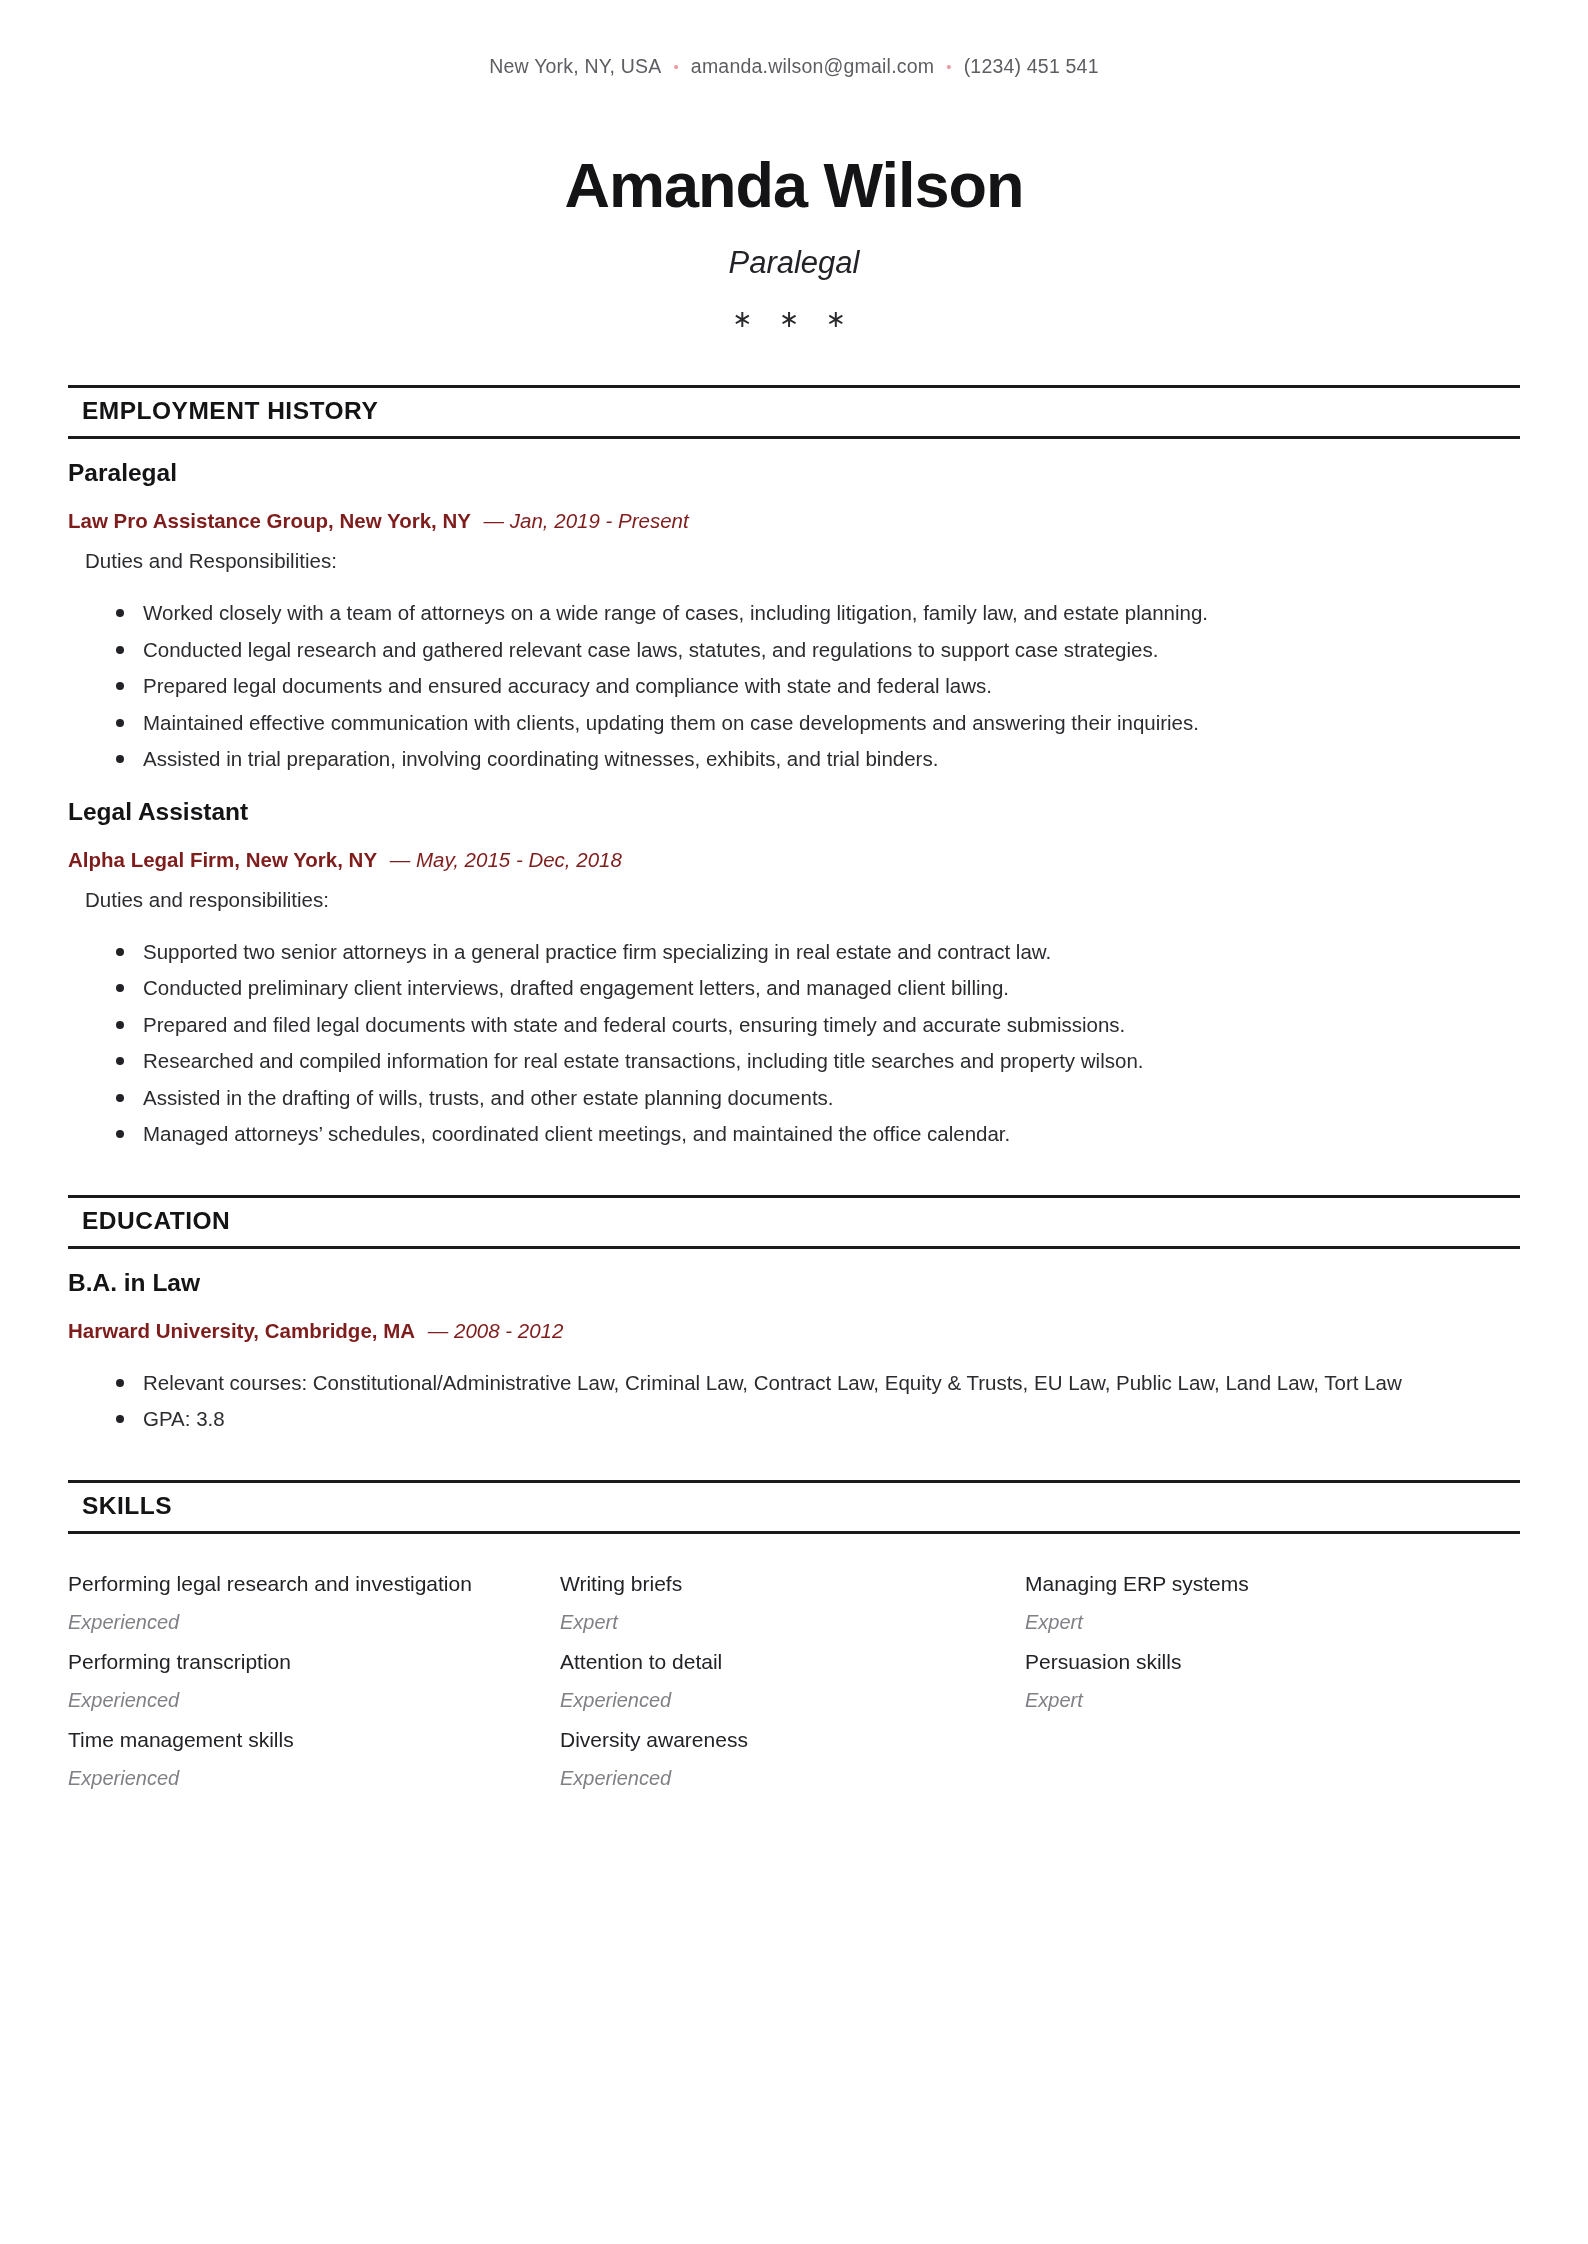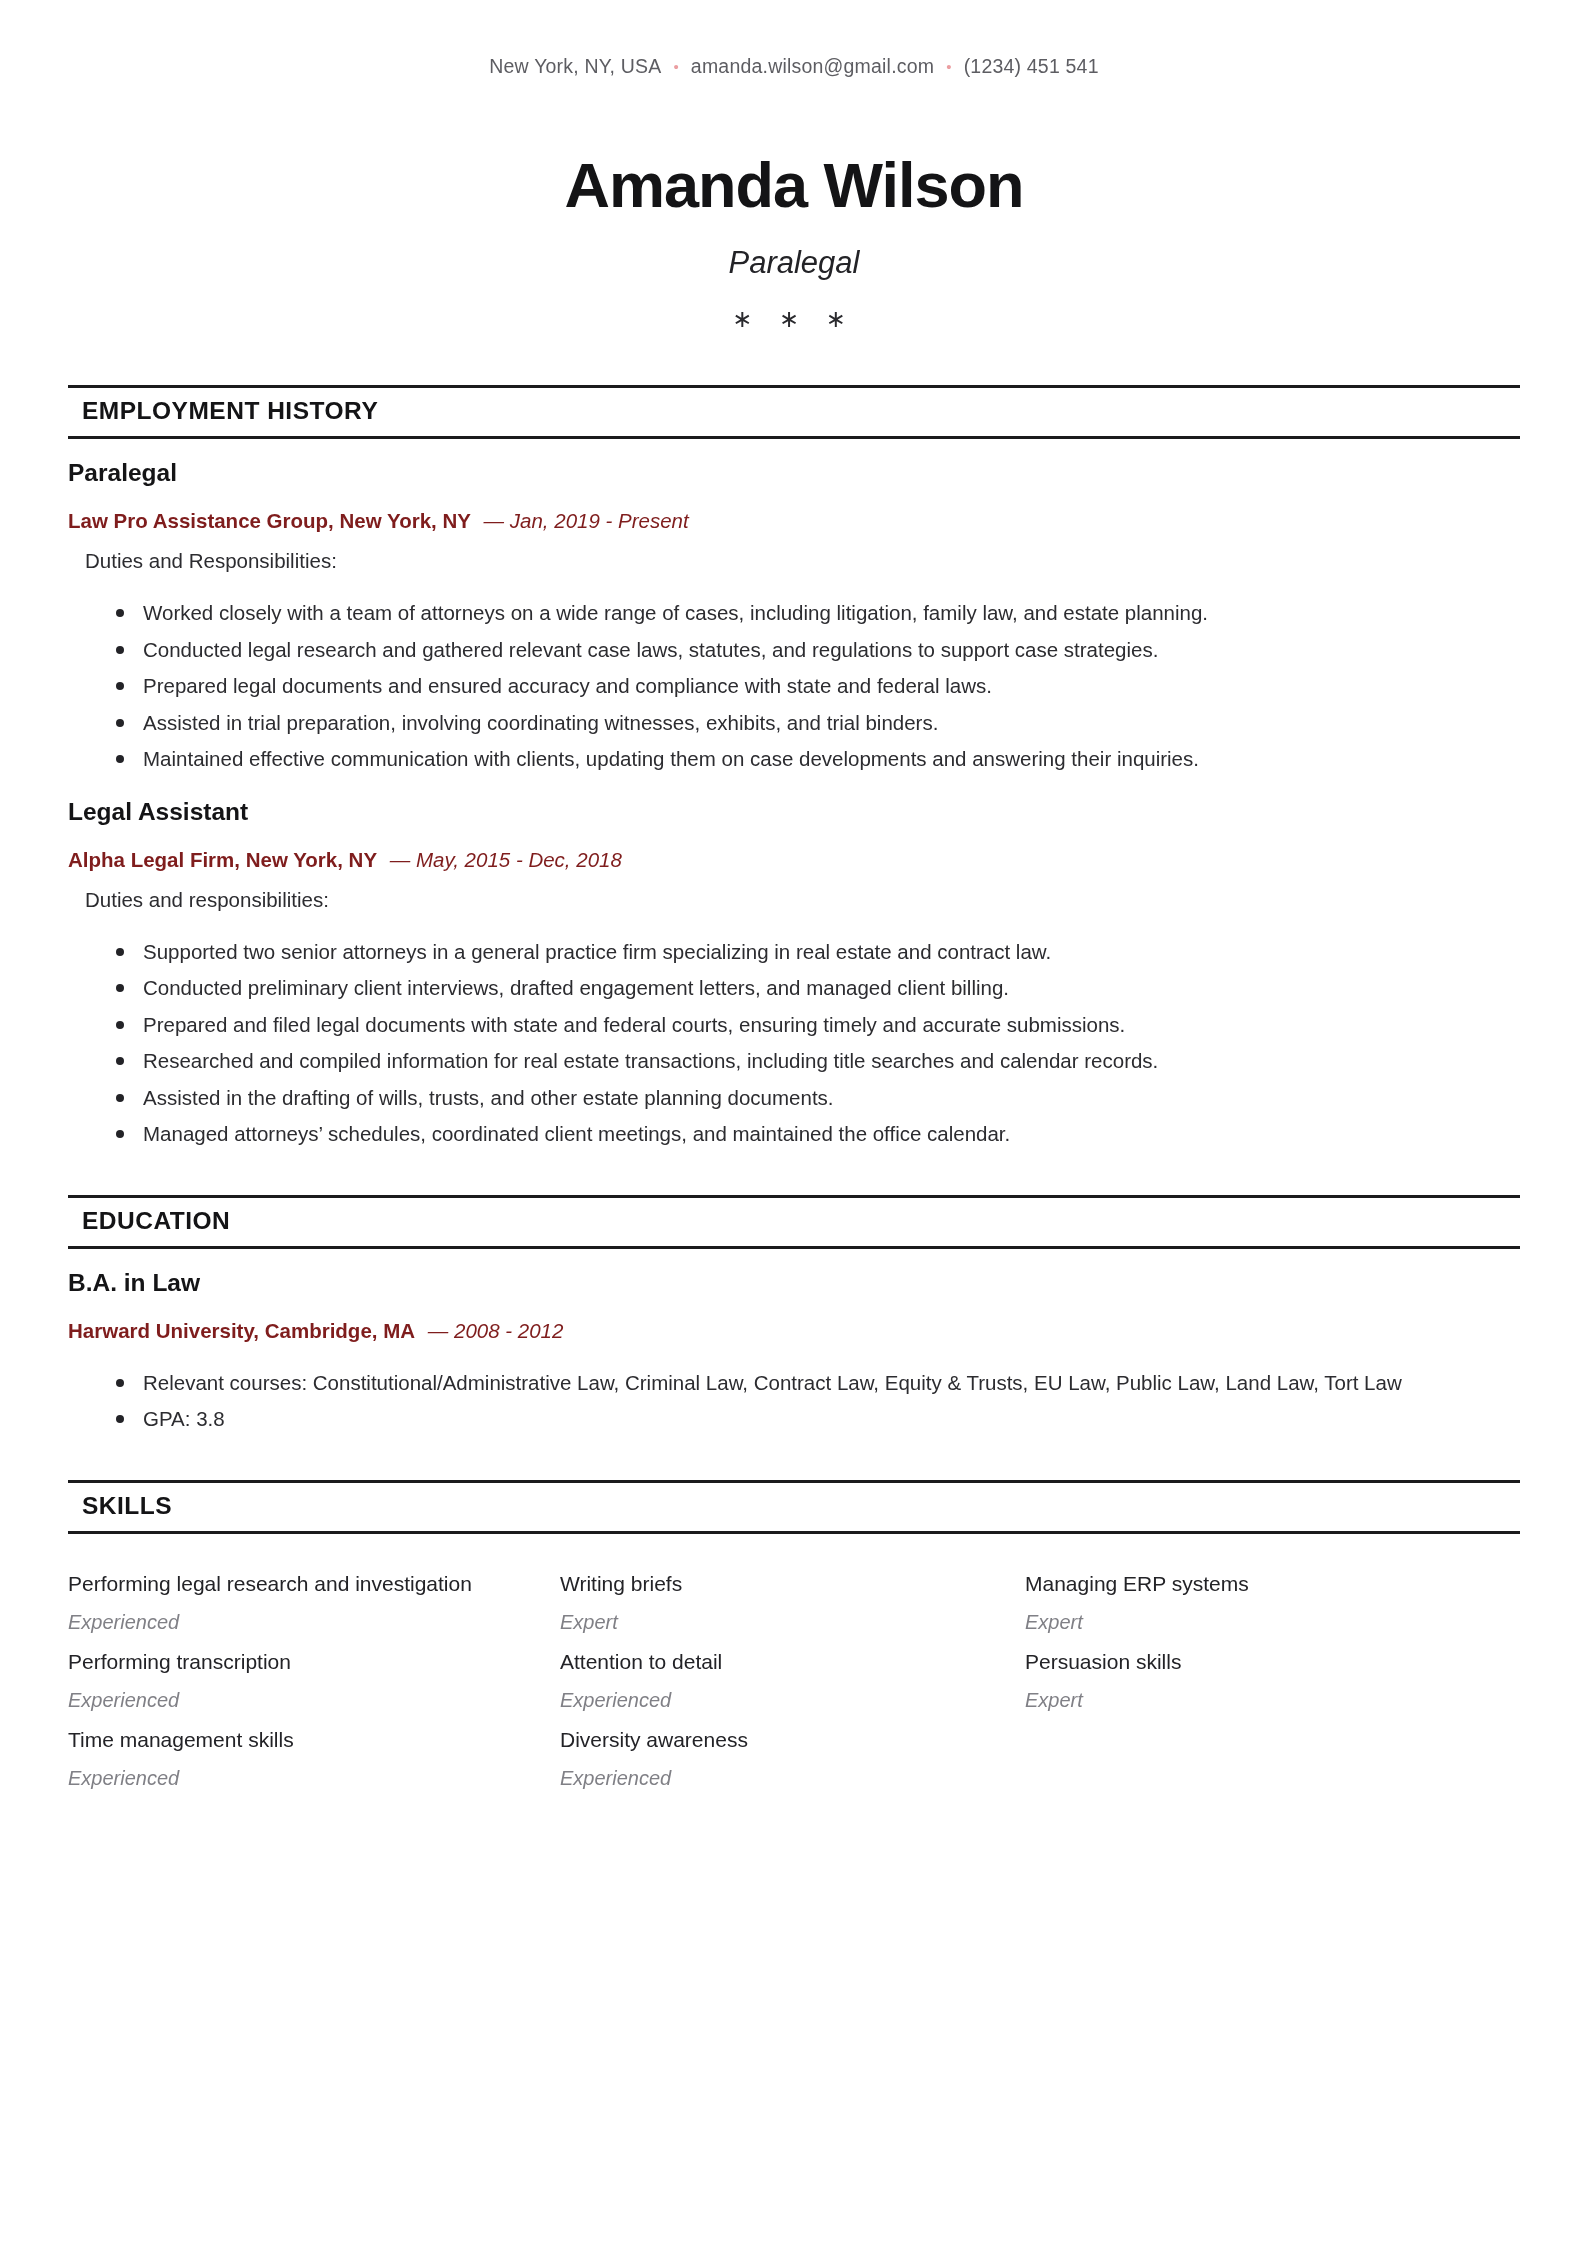--- a/index.html
+++ b/index.html
@@ -171,37 +171,37 @@
       <h3 class="item-title">Paralegal</h3>
       <div class="meta">
         <span class="org">Law Pro Assistance Group, New York, NY</span>
         <span class="dates">— Jan, 2019 - Present</span>
       </div>
       <div class="intro">Duties and Responsibilities:</div>
       <ul class="bullets">
         <li>Worked closely with a team of attorneys on a wide range of cases, including litigation, family law, and estate planning.</li>
         <li>Conducted legal research and gathered relevant case laws, statutes, and regulations to support case strategies.</li>
         <li>Prepared legal documents and ensured accuracy and compliance with state and federal laws.</li>
+        <li>Maintained effective communication with clients, updating them on case developments and answering their inquiries.</li>
         <li>Assisted in trial preparation, involving coordinating witnesses, exhibits, and trial binders.</li>
-        <li>Maintained effective communication with clients, updating them on case developments and answering their inquiries.</li>
       </ul>
     </div>
 
     <div class="job">
       <h3 class="item-title">Legal Assistant</h3>
       <div class="meta">
         <span class="org">Alpha Legal Firm, New York, NY</span>
         <span class="dates">— May, 2015 - Dec, 2018</span>
       </div>
       <div class="intro">Duties and responsibilities:</div>
       <ul class="bullets">
         <li>Supported two senior attorneys in a general practice firm specializing in real estate and contract law.</li>
         <li>Conducted preliminary client interviews, drafted engagement letters, and managed client billing.</li>
         <li>Prepared and filed legal documents with state and federal courts, ensuring timely and accurate submissions.</li>
-        <li>Researched and compiled information for real estate transactions, including title searches and calendar records.</li>
+        <li>Researched and compiled information for real estate transactions, including title searches and property wilson.</li>
         <li>Assisted in the drafting of wills, trusts, and other estate planning documents.</li>
         <li>Managed attorneys’ schedules, coordinated client meetings, and maintained the office calendar.</li>
       </ul>
     </div>
   </section>
 
   <section class="tight">
     <div class="sec-head">
       <h2>EDUCATION</h2>
     </div>

